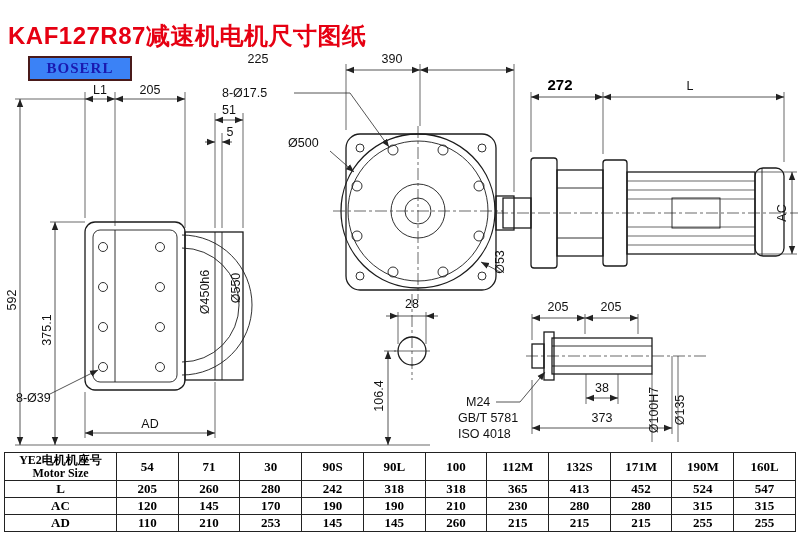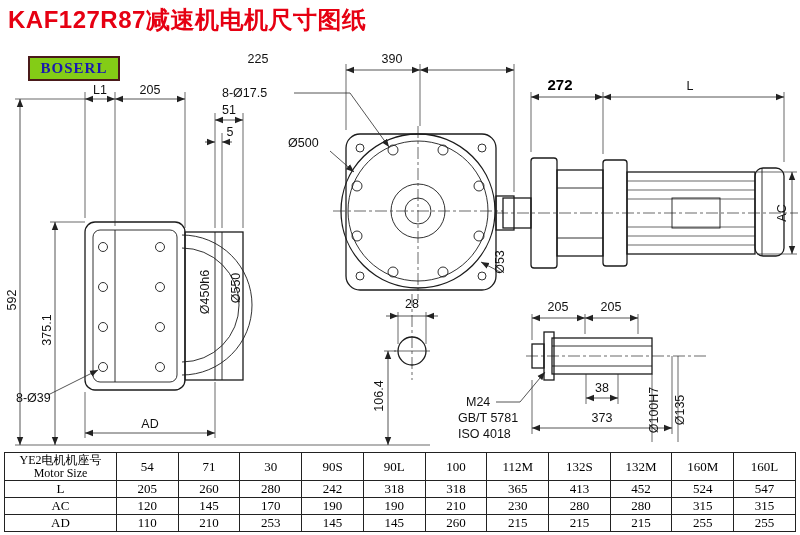--- a/index.html
+++ b/index.html
@@ -1,35 +1,35 @@
 <!DOCTYPE html>
 <html><head>
 <meta charset="utf-8">
 <style>
   *{box-sizing:border-box}
   html,body{margin:0;padding:0}
   body{width:800px;height:535px;position:relative;background:#ffffff;overflow:hidden;
        font-family:"Liberation Sans",sans-serif}
-  .title{position:absolute;left:8px;top:4px;font:bold 24px "Liberation Sans",sans-serif;
+  .title{position:absolute;left:8px;top:20px;font:bold 24px "Liberation Sans",sans-serif;
          color:#e60012;letter-spacing:.5px;white-space:nowrap}
-  .logo{position:absolute;left:28px;top:56px;width:92px;height:25px;border:2px solid #4a1a1a;
-        display:flex;align-items:center;justify-content:center;background:#84cc16}
+  .logo{position:absolute;left:28px;top:56px;width:104px;height:25px;border:2px solid #4a1a1a;
+        display:flex;align-items:center;justify-content:center;background:#3b82f6}
   .logo span{font:bold 15px "Liberation Serif",serif;color:#1a1ab0;letter-spacing:1px}
   .draw{position:absolute;left:0;top:0}
   .main{fill:none;stroke:#1b1b1b;stroke-width:1.3}
   .med{fill:none;stroke:#1b1b1b;stroke-width:.9}
   .thin{fill:none;stroke:#2a2a2a;stroke-width:.7}
   .cl{fill:none;stroke:#2a2a2a;stroke-width:.7;stroke-dasharray:12 3 3 3}
   .dim{fill:none;stroke:#2a2a2a;stroke-width:.8}
   .dt{font:12.5px "Liberation Sans",sans-serif;fill:#111}
   .dtb{font:bold 15px "Liberation Sans",sans-serif;fill:#000}
   .size-table{position:absolute;left:4px;top:452px;width:792px;border-collapse:collapse;
               table-layout:fixed;font:13px "Liberation Serif",serif;color:#000}
   .size-table th,.size-table td{border:1px solid #222;text-align:center;padding:0;
-              height:16px;font-weight:normal;overflow:hidden}
+              height:16px;font-weight:bold;overflow:hidden}
   .size-table .c0{width:112px}
   .size-table tr.hd th{height:28px}
   .hdr1,.hdr2{font-size:12px;line-height:13px}
 </style>
 </head>
 <body>
 
 <div class="title">KAF127R87减速机电机尺寸图纸</div>
 <div class="logo">
   <span>BOSERL</span>
@@ -236,22 +236,22 @@
         <div class="hdr2">Motor Size</div>
       </th>
       <th>54</th>
       <th>71</th>
       <th>30</th>
       <th>90S</th>
       <th>90L</th>
       <th>100</th>
       <th>112M</th>
       <th>132S</th>
-      <th>132M</th>
-      <th>160M</th>
+      <th>171M</th>
+      <th>190M</th>
       <th>160L</th>
     </tr>
     <tr>
       <td class="c0">L</td>
       <td>205</td>
       <td>260</td>
       <td>280</td>
       <td>242</td>
       <td>318</td>
       <td>318</td>

